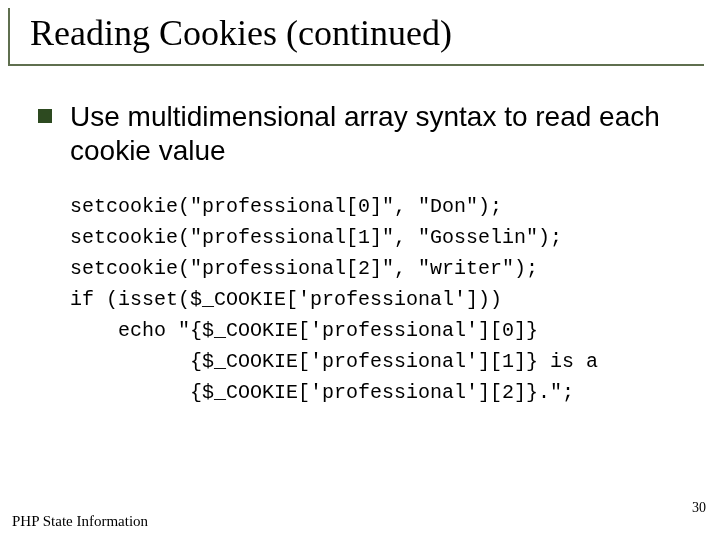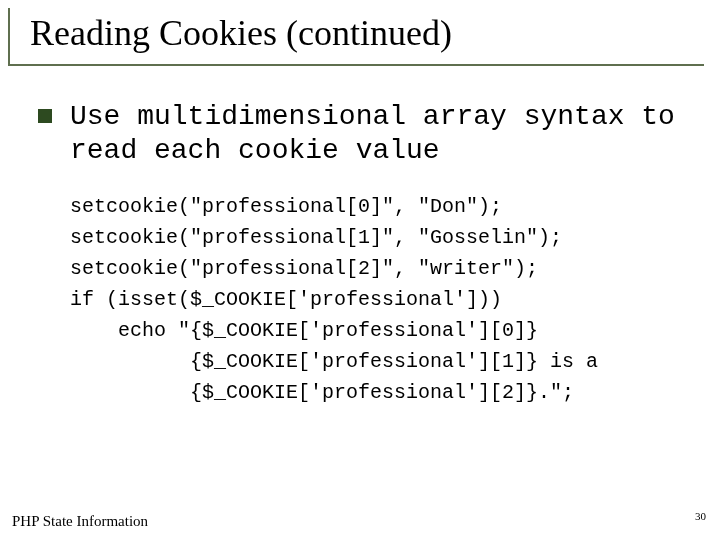--- a/index.html
+++ b/index.html
@@ -58,21 +58,21 @@
   }
   .bullet-marker {
     width: 14px;
     height: 14px;
     background: #2d4a20;
     margin-top: 9px;
     margin-right: 18px;
     flex: 0 0 auto;
   }
   .bullet-text {
-    font-family: Liberation Mono, monospace;
+    font-family: Liberation Sans, sans-serif;
     font-size: 28px;
     line-height: 1.2;
     color: #000;
   }
   .code-block {
     margin-top: 24px;
     margin-left: 32px;
     font-family: "Courier New", Courier, monospace;
     font-size: 20px;
     line-height: 1.55;
@@ -83,23 +83,23 @@
     position: absolute;
     left: 12px;
     bottom: 10px;
     font-family: "Times New Roman", Times, serif;
     font-size: 15px;
     color: #000;
   }
   .footer-right {
     position: absolute;
     right: 14px;
-    bottom: 18px;
+    bottom: 24px;
     font-family: "Times New Roman", Times, serif;
-    font-size: 11px;
+    font-size: 14px;
     color: #000;
   }
 </style>
 </head>
 <body>
 
 <div class="slide">
 
   <div class="title-rule-v"></div>
   <div class="title-rule-h"></div>

